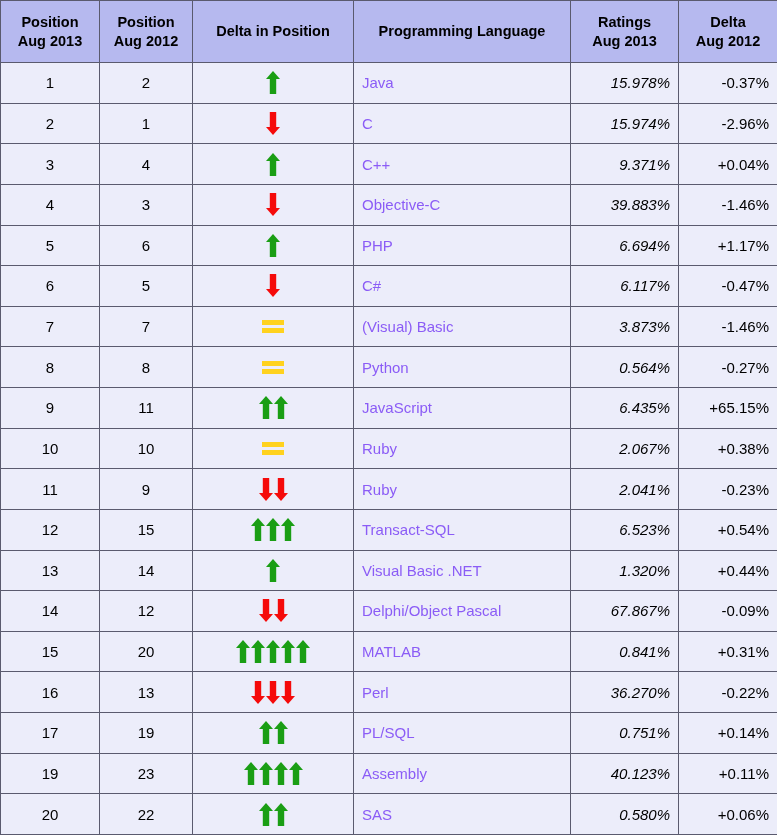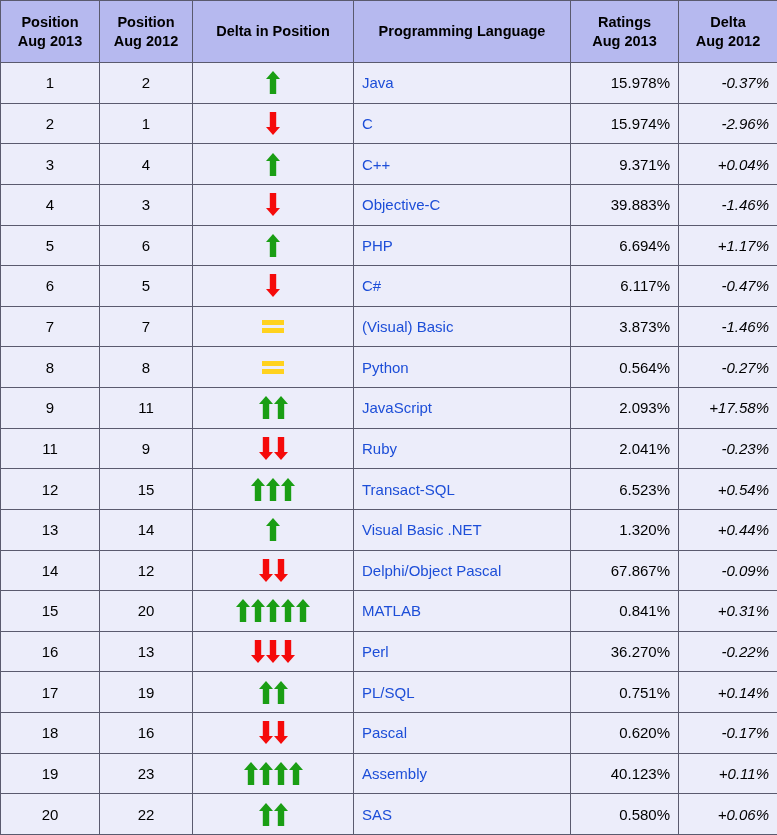--- a/index.html
+++ b/index.html
@@ -51,26 +51,26 @@
     display: block;
   }
   #tiobe-table tbody td {
     background: #ecedfa;
     height: 38.65px;
   }
   td.pos-cell { text-align: center; }
   td.delta-cell { text-align: center; padding: 0; }
   td.lang-cell { text-align: left; }
   td.lang-cell .lang-link {
-    color: #1d4ed8;
+    color: #8b5cf6;
     text-decoration: none;
     font-size: 15px;
   }
-  td.rating-cell { text-align: right; padding-right: 10px; }
-  td.dpct-cell { text-align: right; padding-right: 10px; font-style: italic; }
+  td.rating-cell { text-align: right; padding-right: 10px; font-style: italic; }
+  td.dpct-cell { text-align: right; padding-right: 10px; }
 
   .arrow-group {
     display: flex;
     justify-content: center;
     align-items: center;
     gap: 1px;
     height: 100%;
   }
   .arrow-svg { display: block; }
   .eq-svg { display: block; }
@@ -235,22 +235,37 @@
           <div class="arrow-group">
             <svg class="arrow-svg" width="14" height="23" viewBox="0 0 14 23">
               <path d="M7 0 L14 8 L10.2 8 L10.2 23 L3.8 23 L3.8 8 L0 8 Z" fill="#1a9e14"></path>
             </svg>
             <svg class="arrow-svg" width="14" height="23" viewBox="0 0 14 23">
               <path d="M7 0 L14 8 L10.2 8 L10.2 23 L3.8 23 L3.8 8 L0 8 Z" fill="#1a9e14"></path>
             </svg>
           </div>
         </td>
         <td class="lang-cell"><a class="lang-link">JavaScript</a></td>
-        <td class="rating-cell">2.093%</td>
-        <td class="dpct-cell">+17.58%</td>
+        <td class="rating-cell">6.435%</td>
+        <td class="dpct-cell">+65.15%</td>
+      </tr>
+      <tr>
+        <td class="pos-cell">10</td>
+        <td class="pos-cell">10</td>
+        <td class="delta-cell">
+          <div class="arrow-group">
+            <svg class="eq-svg" width="22" height="15" viewBox="0 0 22 15">
+              <rect x="0" y="1" width="22" height="5" fill="#ffd21e"></rect>
+              <rect x="0" y="9" width="22" height="5" fill="#ffd21e"></rect>
+            </svg>
+          </div>
+        </td>
+        <td class="lang-cell"><a class="lang-link">Ruby</a></td>
+        <td class="rating-cell">2.067%</td>
+        <td class="dpct-cell">+0.38%</td>
       </tr>
       <tr>
         <td class="pos-cell">11</td>
         <td class="pos-cell">9</td>
         <td class="delta-cell">
           <div class="arrow-group">
             <svg class="arrow-svg" width="14" height="23" viewBox="0 0 14 23">
               <path d="M7 23 L0 15 L3.8 15 L3.8 0 L10.2 0 L10.2 15 L14 15 Z" fill="#f50a0a"></path>
             </svg>
             <svg class="arrow-svg" width="14" height="23" viewBox="0 0 14 23">
@@ -368,37 +383,20 @@
               <path d="M7 0 L14 8 L10.2 8 L10.2 23 L3.8 23 L3.8 8 L0 8 Z" fill="#1a9e14"></path>
             </svg>
             <svg class="arrow-svg" width="14" height="23" viewBox="0 0 14 23">
               <path d="M7 0 L14 8 L10.2 8 L10.2 23 L3.8 23 L3.8 8 L0 8 Z" fill="#1a9e14"></path>
             </svg>
           </div>
         </td>
         <td class="lang-cell"><a class="lang-link">PL/SQL</a></td>
         <td class="rating-cell">0.751%</td>
         <td class="dpct-cell">+0.14%</td>
-      </tr>
-      <tr>
-        <td class="pos-cell">18</td>
-        <td class="pos-cell">16</td>
-        <td class="delta-cell">
-          <div class="arrow-group">
-            <svg class="arrow-svg" width="14" height="23" viewBox="0 0 14 23">
-              <path d="M7 23 L0 15 L3.8 15 L3.8 0 L10.2 0 L10.2 15 L14 15 Z" fill="#f50a0a"></path>
-            </svg>
-            <svg class="arrow-svg" width="14" height="23" viewBox="0 0 14 23">
-              <path d="M7 23 L0 15 L3.8 15 L3.8 0 L10.2 0 L10.2 15 L14 15 Z" fill="#f50a0a"></path>
-            </svg>
-          </div>
-        </td>
-        <td class="lang-cell"><a class="lang-link">Pascal</a></td>
-        <td class="rating-cell">0.620%</td>
-        <td class="dpct-cell">-0.17%</td>
       </tr>
       <tr>
         <td class="pos-cell">19</td>
         <td class="pos-cell">23</td>
         <td class="delta-cell">
           <div class="arrow-group">
             <svg class="arrow-svg" width="14" height="23" viewBox="0 0 14 23">
               <path d="M7 0 L14 8 L10.2 8 L10.2 23 L3.8 23 L3.8 8 L0 8 Z" fill="#1a9e14"></path>
             </svg>
             <svg class="arrow-svg" width="14" height="23" viewBox="0 0 14 23">

